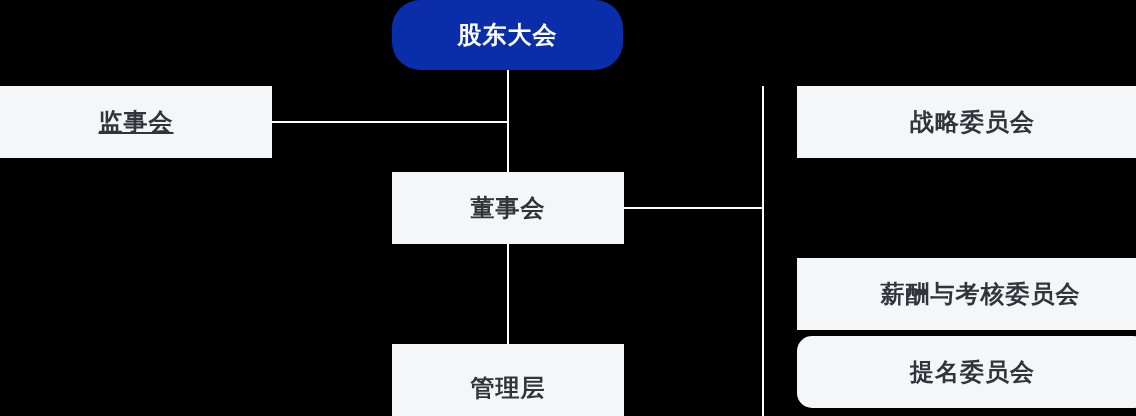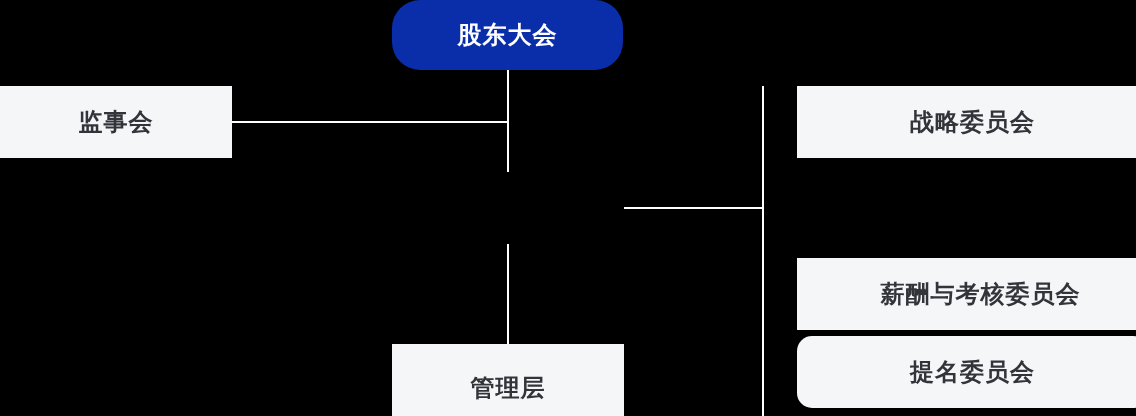--- a/index.html
+++ b/index.html
@@ -30,21 +30,21 @@
   .node.root {
     background: var(--primary-blue, #0A2DAA);
     color: var(--root-text, #FFFFFF);
     border-radius: 28px;
   }
   
   .n-root        { left: 392px; top: 0;     width: 231px; height: 70px; }
   .n-board       { left: 392px; top: 172px; width: 232px; height: 72px; }
   .n-management  { left: 392px; top: 344px; width: 232px; height: 88px; }
   
-  .n-supervisory { left: 0;     top: 86px;  width: 232px; height: 72px; }
+  .n-supervisory { left: 0;     top: 86px;  width: 272px; height: 72px; text-decoration: underline; }
   
   .committee     { left: 785px; width: 351px; height: 72px; margin-left: 12px; }
   .c0 { top: 86px; }
   .c1 { top: 172px; }
   .c2 { top: 258px; padding-left: 8px; }
   .c3 { top: 336px; border-radius: 15px; }
   
   .line {
     position: absolute;
     background: var(--line, #FFFFFF);
@@ -63,20 +63,21 @@
   <div class="line l-root-board"></div>
   <div class="line l-board-mgmt"></div>
   <div class="line l-supervisory"></div>
   <div class="line l-board-committees"></div>
   <div class="line l-committee-rail"></div>
 
   <div class="node root n-root">股东大会</div>
 
   <div class="node n-supervisory">监事会</div>
 
+  <div class="node n-board">董事会</div>
 
   <div class="node n-management">管理层</div>
 
   <div class="node committee c0">战略委员会</div>
 
 
   <div class="node committee c2">薪酬与考核委员会</div>
 
   <div class="node committee c3">提名委员会</div>
 

